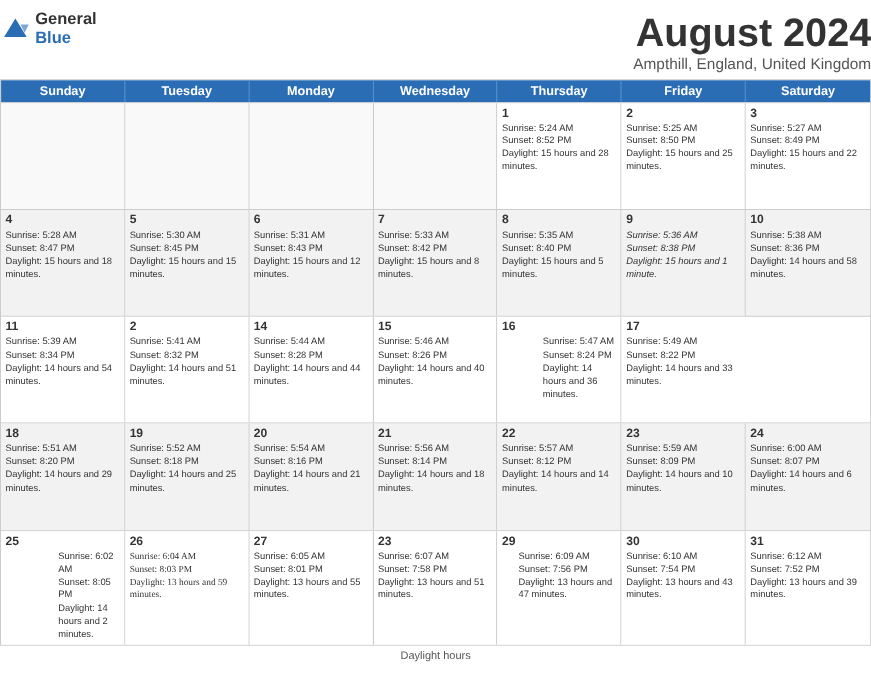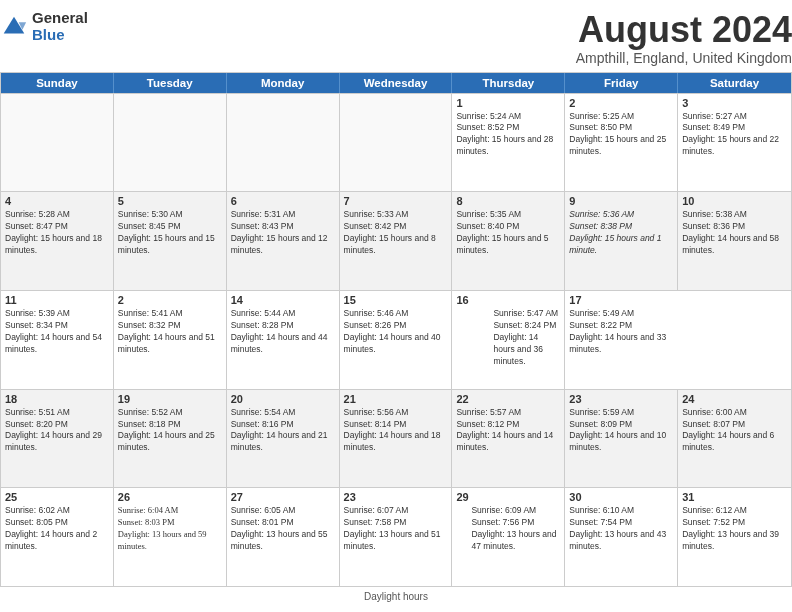--- a/index.html
+++ b/index.html
@@ -298,21 +298,21 @@
           <div class="cal-cell alt-bg">
             <div class="day-number">24</div>
             <div class="day-info" style="white-space: pre-line;">Sunrise: 6:00 AM
 Sunset: 8:07 PM
 Daylight: 14 hours and 6 minutes.</div>
           </div>
         </div>
         <div class="cal-week">
           <div class="cal-cell">
             <div class="day-number">25</div>
-            <div class="day-info" style="white-space: pre-line;">Sunrise: 6:02 AM
+            <div class="day-info" style="white-space: pre-line; margin-left: 48px;">Sunrise: 6:02 AM
 Sunset: 8:05 PM
 Daylight: 14 hours and 2 minutes.</div>
           </div>
           <div class="cal-cell">
             <div class="day-number">26</div>
             <div class="day-info" style="white-space: pre-line; font-family: Liberation Serif, serif;">Sunrise: 6:04 AM
 Sunset: 8:03 PM
 Daylight: 13 hours and 59 minutes.</div>
           </div>
           <div class="cal-cell">

